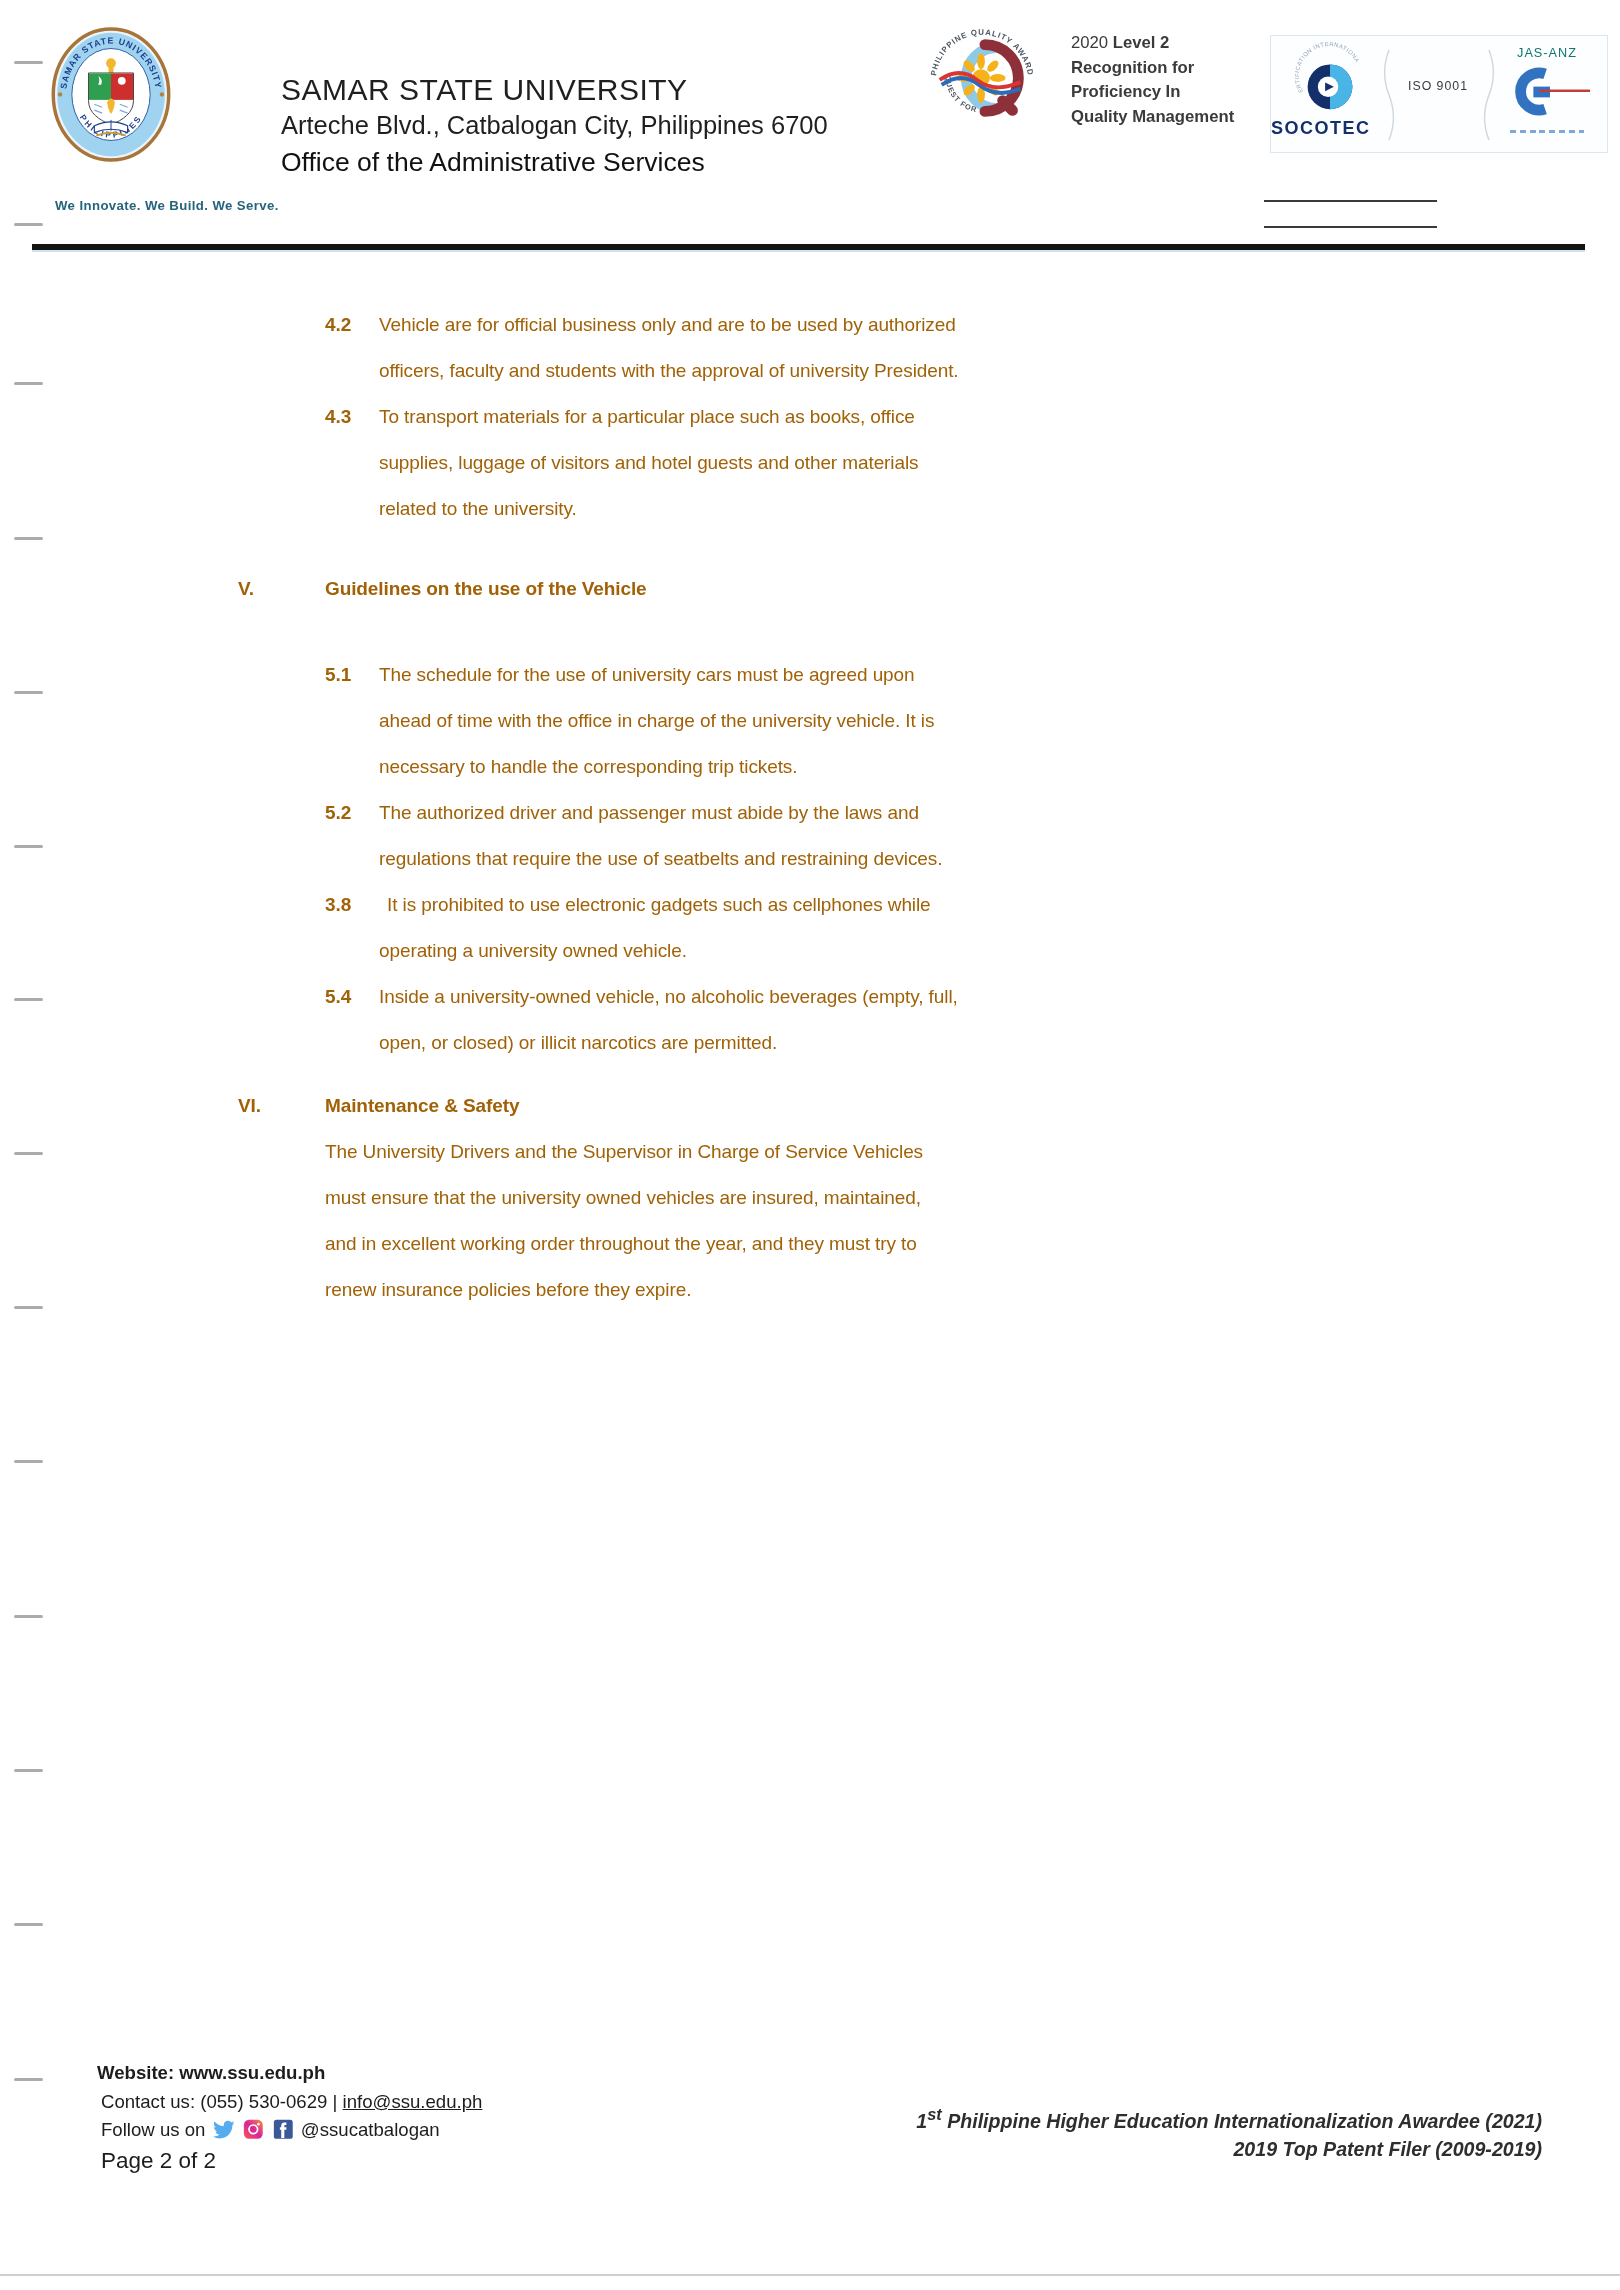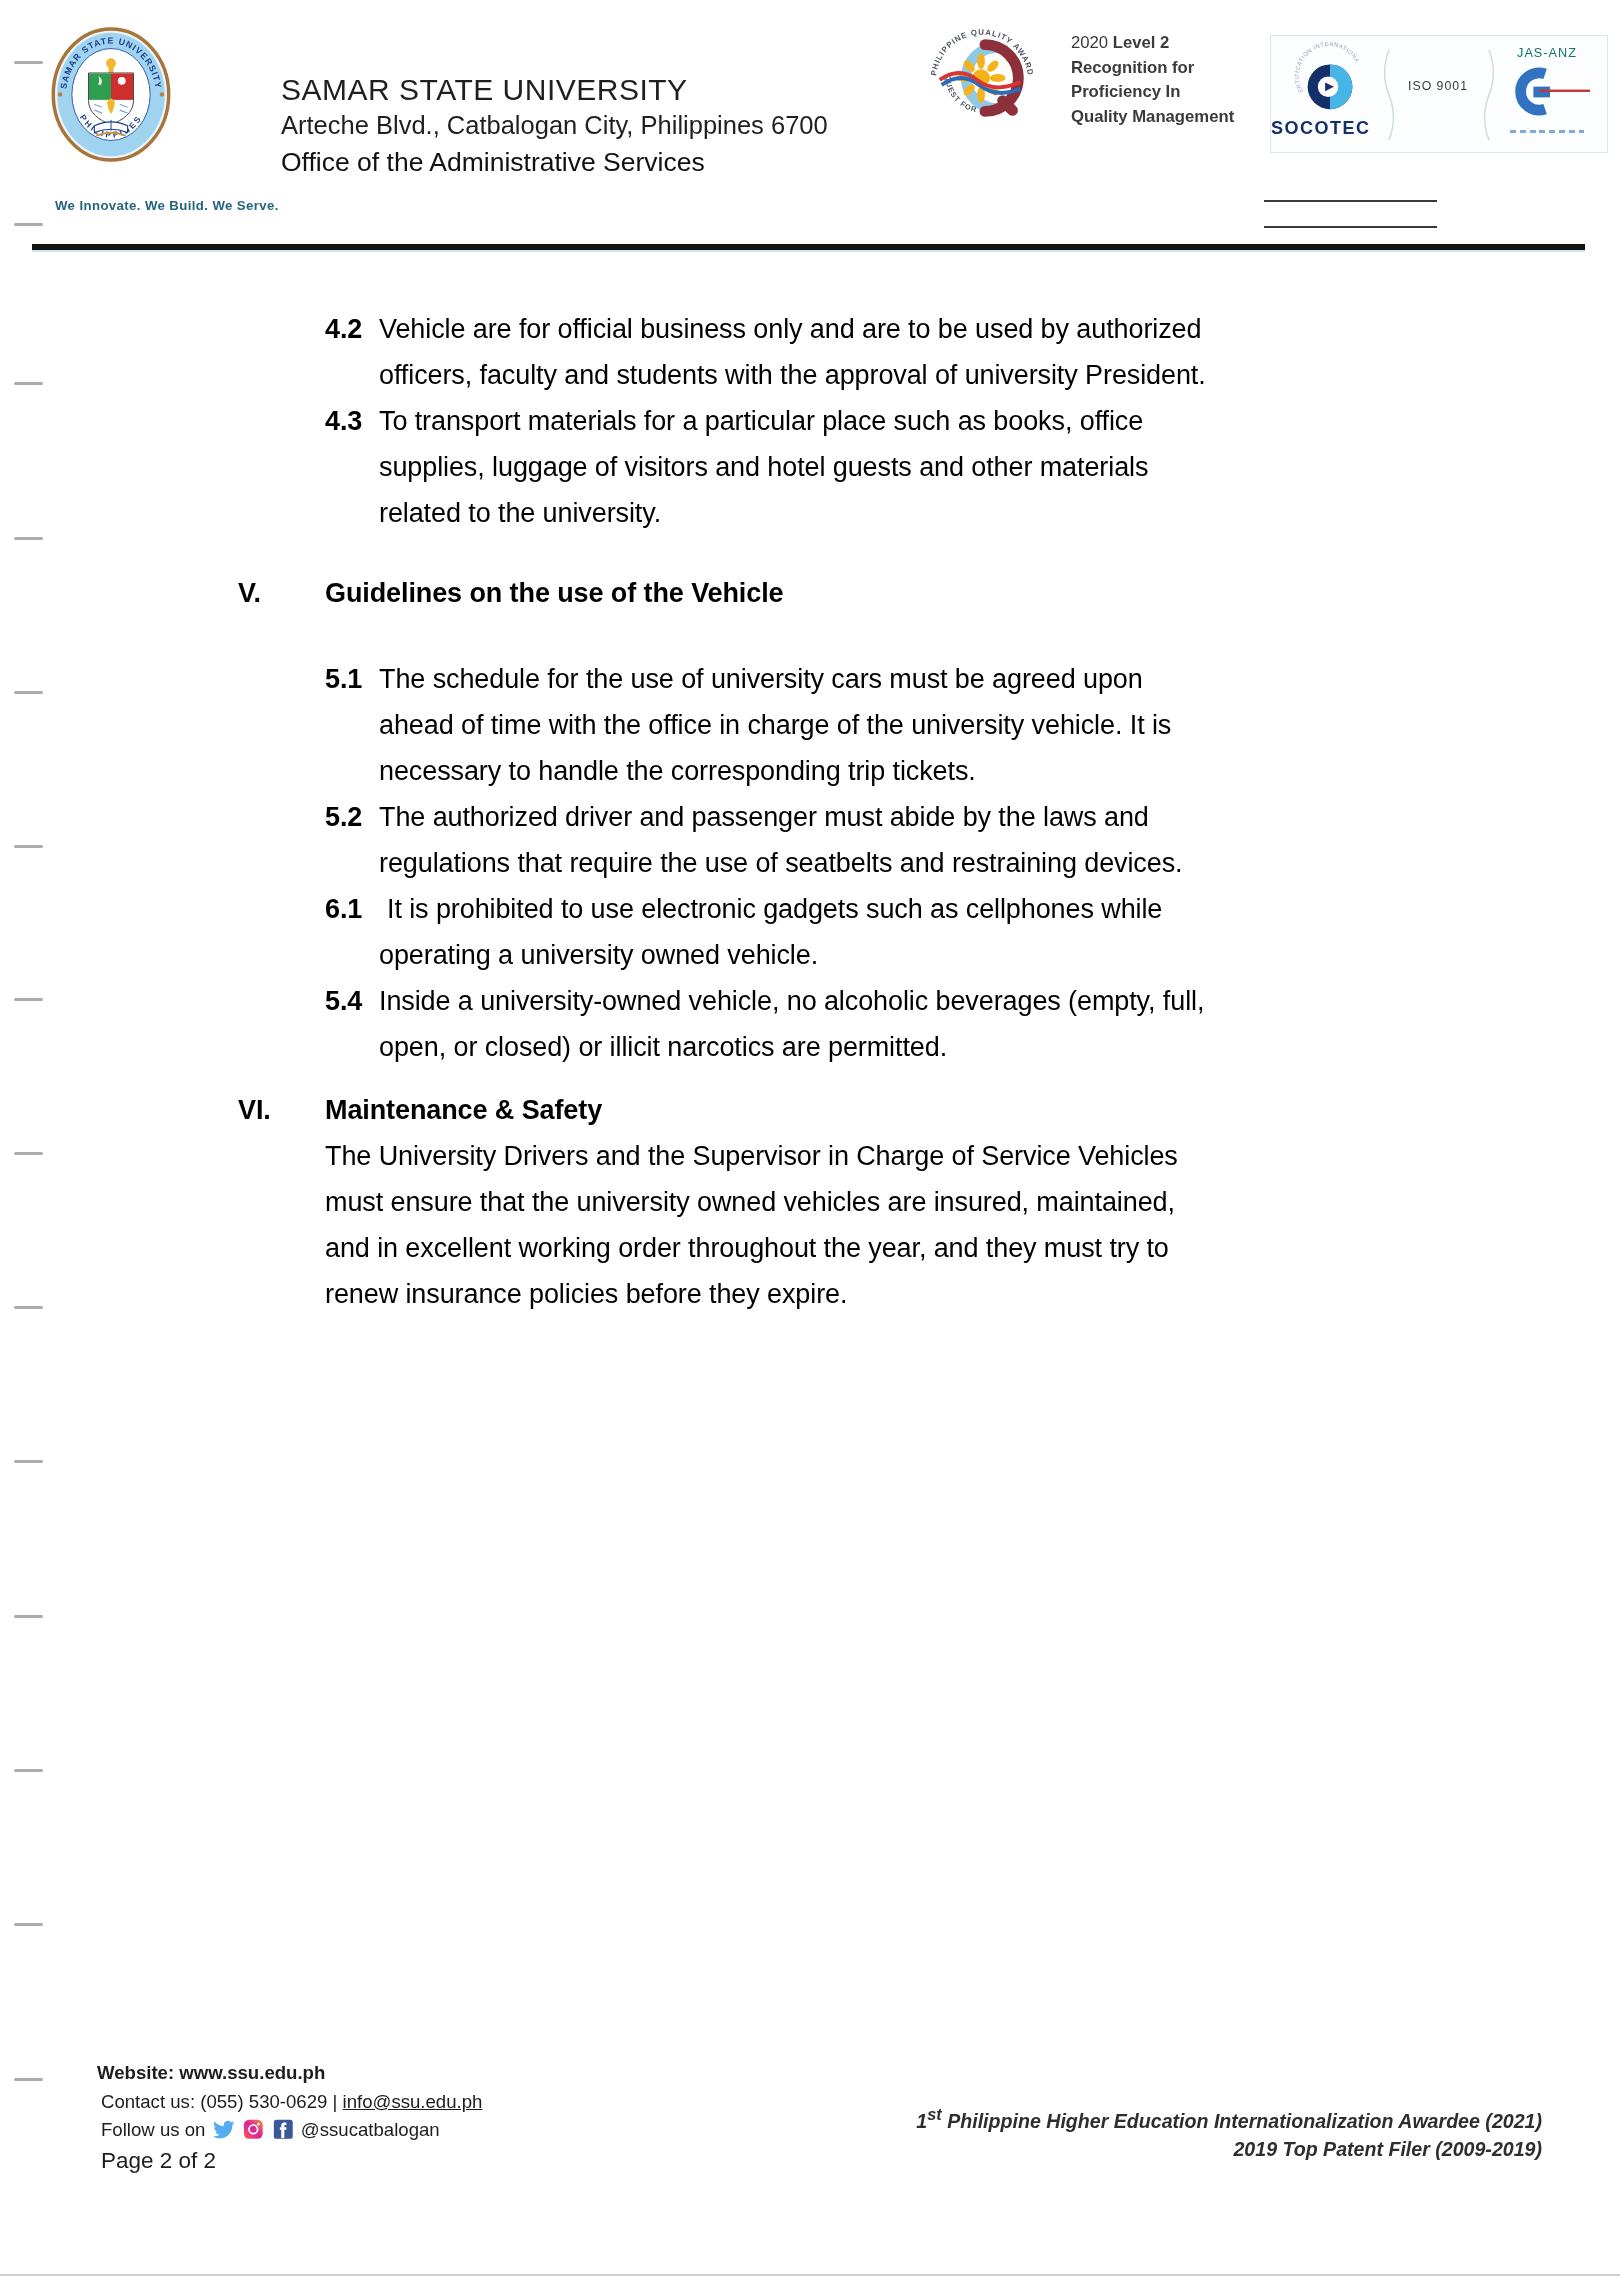--- a/index.html
+++ b/index.html
@@ -39,21 +39,21 @@
   .jasanz-label{position:absolute;left:223px;top:9.8px;width:106px;text-align:center;
     font-size:12.7px;font-weight:normal;color:#0f766e;letter-spacing:1px;}
   .jasanz-tiny{position:absolute;left:239px;top:94px;width:74px;height:2.9px;
     background:repeating-linear-gradient(90deg,#7fa8d4 0 5.9px,transparent 5.9px 9.8px);}
 
   .sig-line{position:absolute;height:2px;background:#3a3a3a;}
   .thick-rule{position:absolute;left:32px;top:244px;width:1553px;height:5.9px;background:#141414;
     border-bottom:2px solid #cfe3ee;}
 
   
-  .line{position:absolute;font-size:27px;color:#000000;white-space:nowrap;letter-spacing:-0.1px;}
+  .line{position:absolute;font-size:19px;color:#a16207;white-space:nowrap;letter-spacing:-0.1px;}
   .num{font-weight:bold;}
   .sec-title{font-weight:bold;}
 
   
   .f-line{position:absolute;font-size:18.6px;color:#1d1d1d;white-space:nowrap;}
   .f-page{font-size:22.5px;}
   .f-email{text-decoration:underline;}
   .f-award{position:absolute;right:78px;font-size:19.6px;font-style:italic;font-weight:600;
     color:#2e2e2e;white-space:nowrap;font-family:"Liberation Sans",sans-serif;}
   .social{display:inline-block;vertical-align:-3.9px;margin:0 2px;}
@@ -223,21 +223,21 @@
 
     <div class="line num" style="left:325px;top:664px;">5.1</div>
     <div class="line" style="left:379px;top:664px;">The schedule for the use of university cars must be agreed upon</div>
     <div class="line" style="left:379px;top:710px;">ahead of time with the office in charge of the university vehicle. It is</div>
     <div class="line" style="left:379px;top:756px;text-align:center;">necessary to handle the corresponding trip tickets.</div>
 
     <div class="line num" style="left:325px;top:802px;">5.2</div>
     <div class="line" style="left:379px;top:802px;">The authorized driver and passenger must abide by the laws and</div>
     <div class="line" style="left:379px;top:848px;">regulations that require the use of seatbelts and restraining devices.</div>
 
-    <div class="line num" style="left:325px;top:894px;">6.1</div>
+    <div class="line num" style="left:325px;top:894px;">3.8</div>
     <div class="line" style="left:387px;top:894px;">It is prohibited to use electronic gadgets such as cellphones while</div>
     <div class="line" style="left:379px;top:940px;">operating a university owned vehicle.</div>
 
     <div class="line num" style="left:325px;top:986px;">5.4</div>
     <div class="line" style="left:379px;top:986px;">Inside a university-owned vehicle, no alcoholic beverages (empty, full,</div>
     <div class="line" style="left:379px;top:1032px;">open, or closed) or illicit narcotics are permitted.</div>
 
     <div class="line sec-title" style="left:238px;top:1095px;">VI.</div>
     <div class="line sec-title" style="left:325px;top:1095px;">Maintenance &amp; Safety</div>
     <div class="line" style="left:325px;top:1141px;">The University Drivers and the Supervisor in Charge of Service Vehicles</div>

